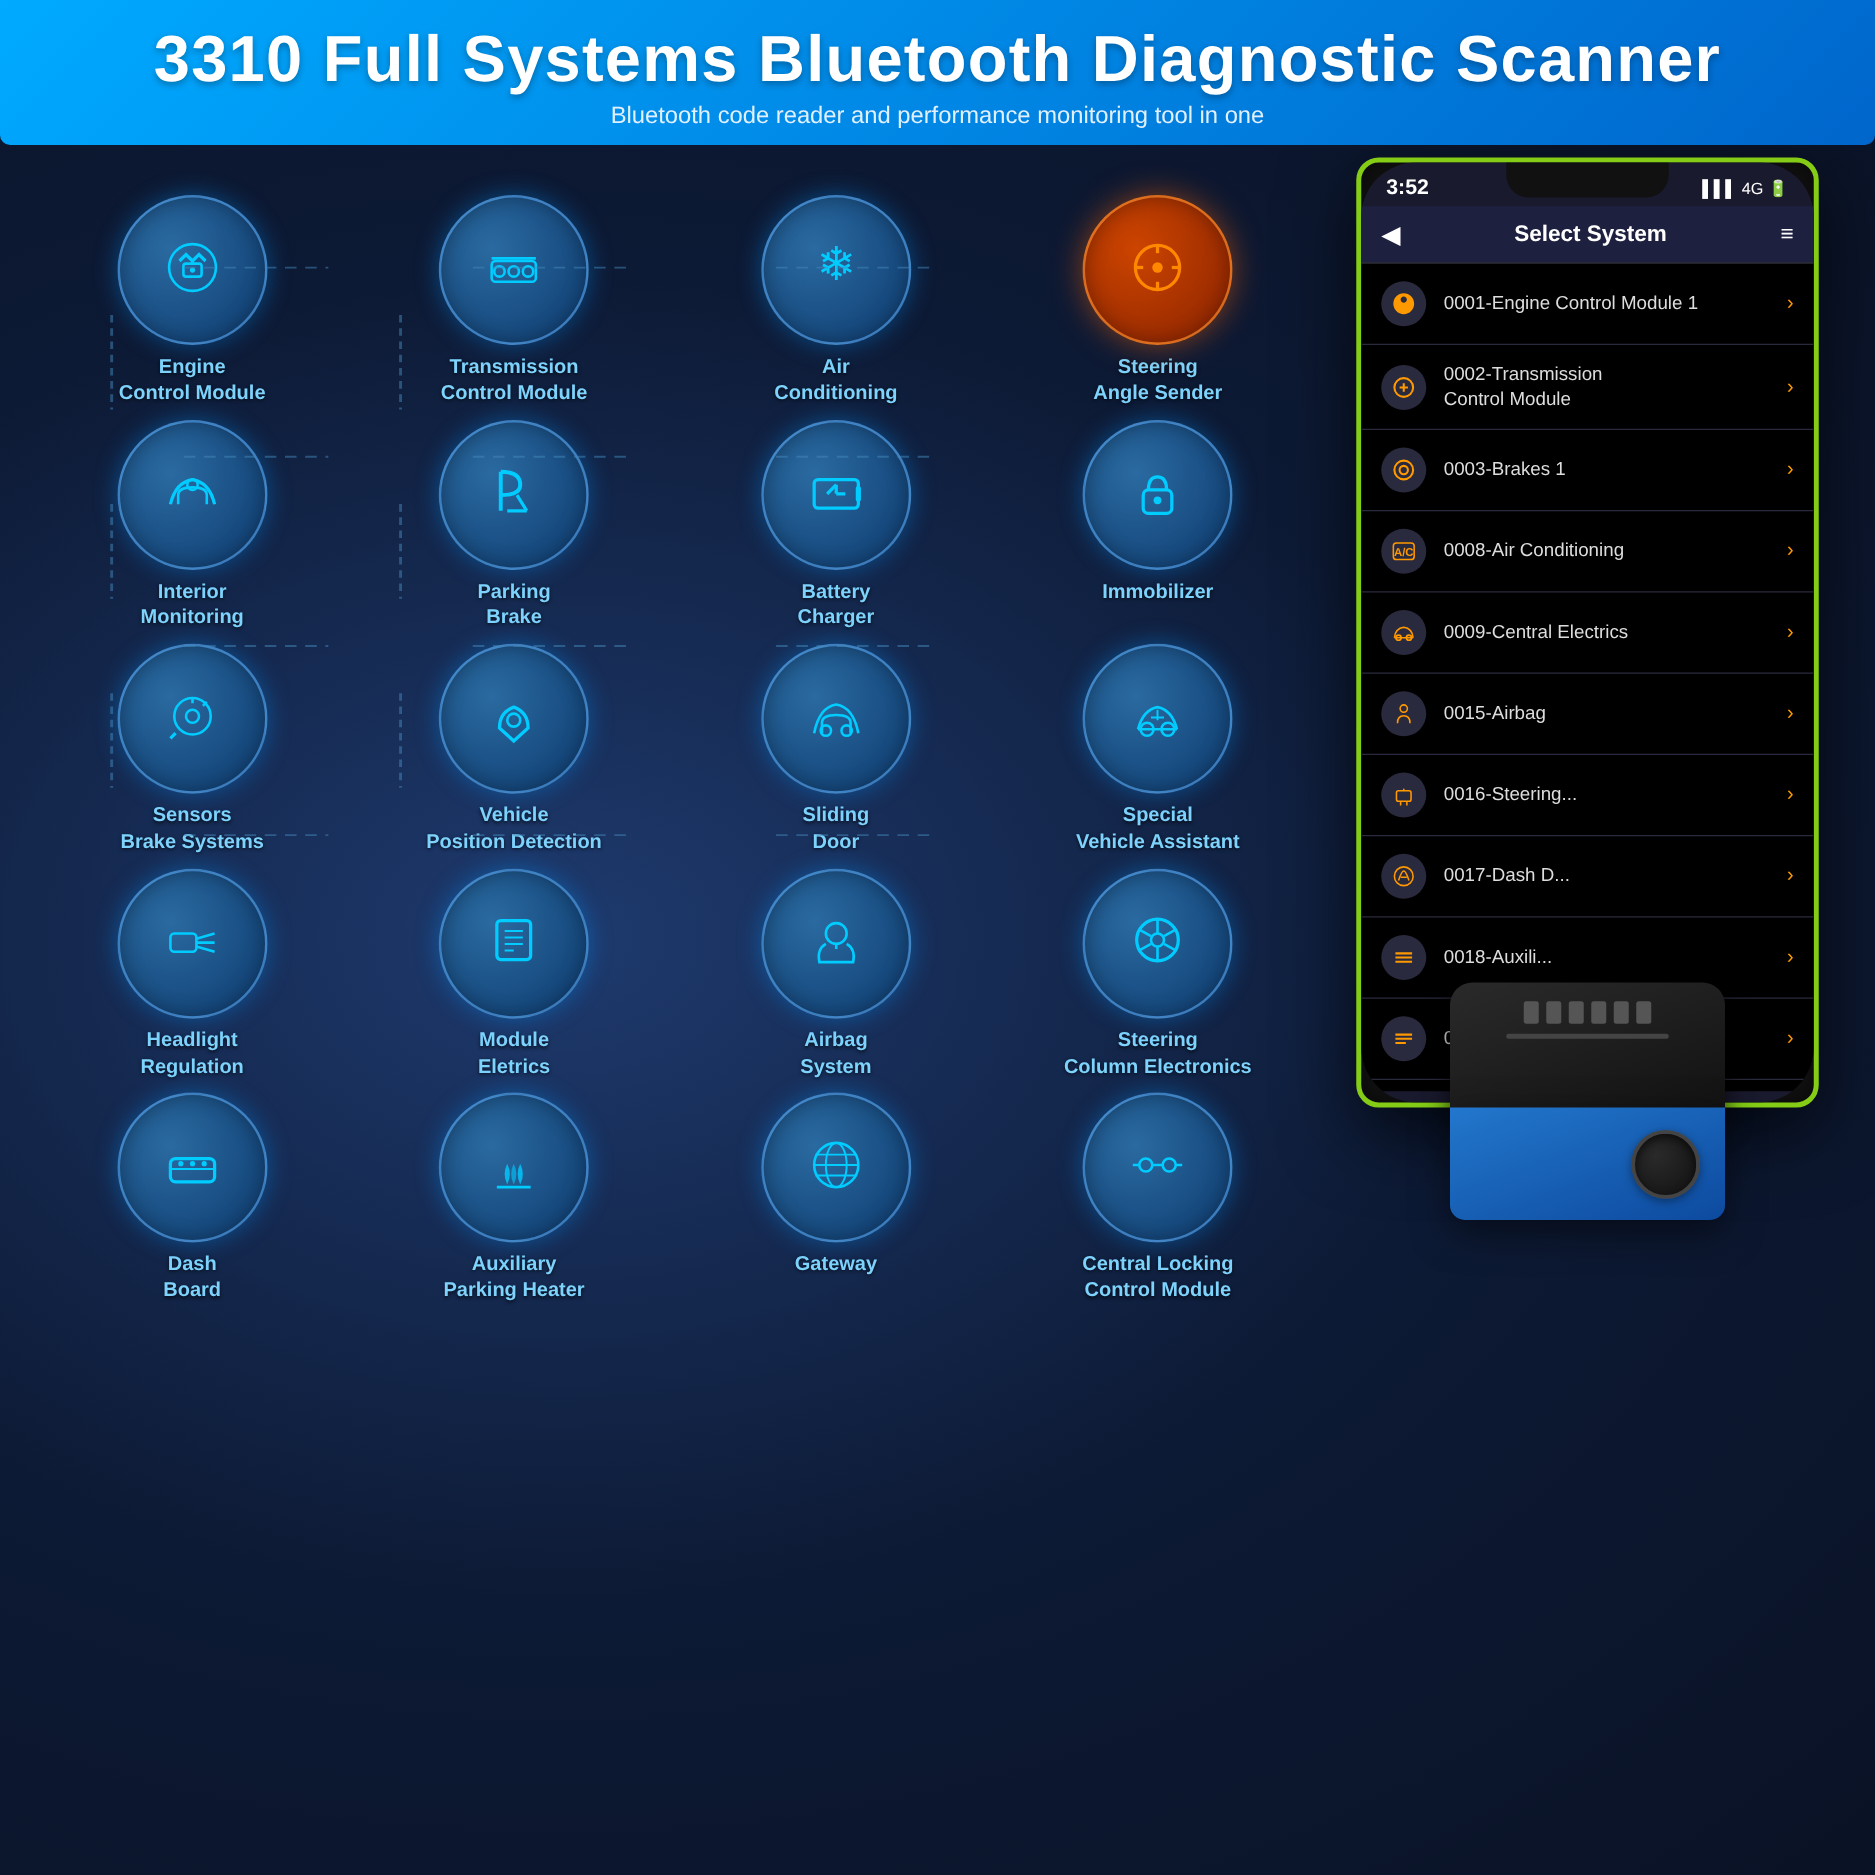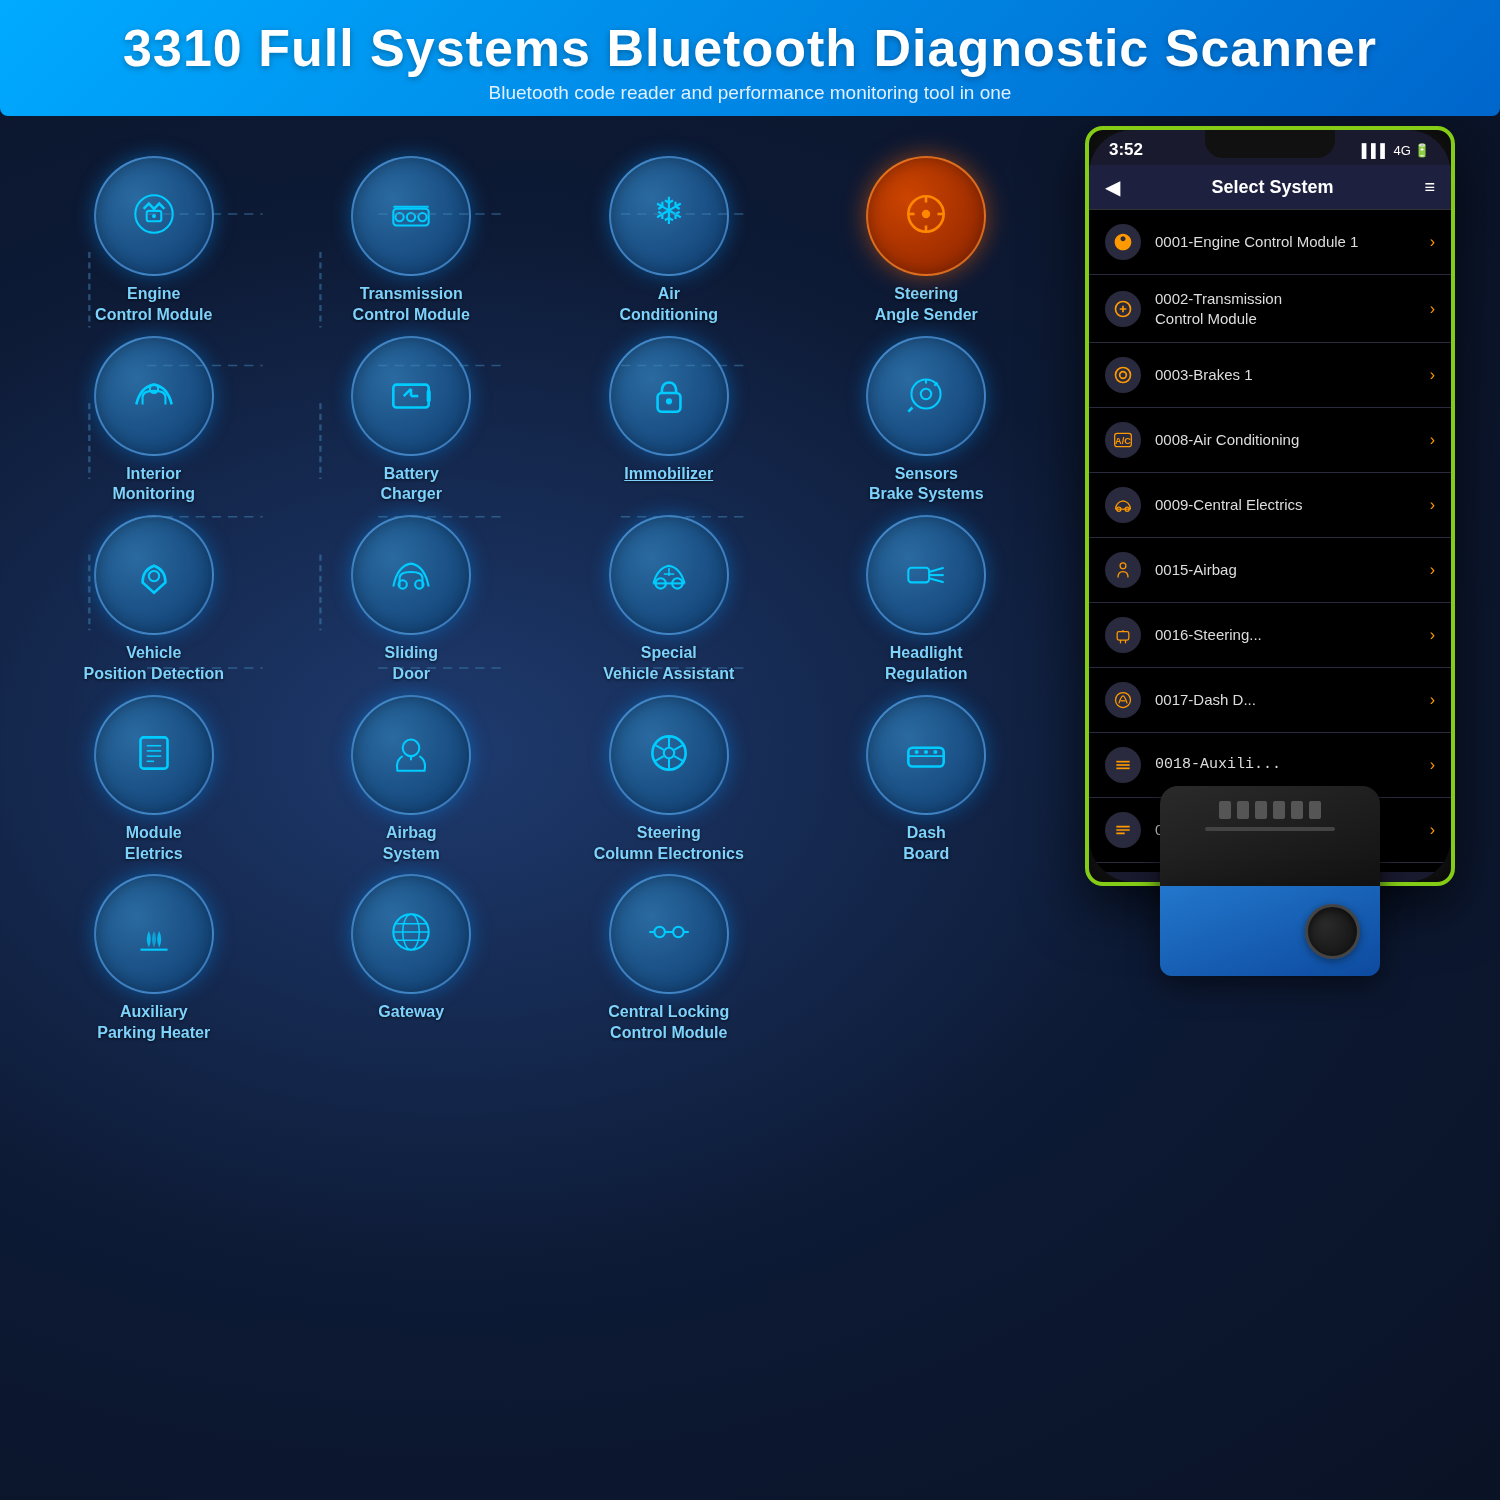--- a/index.html
+++ b/index.html
@@ -349,39 +349,49 @@
                 <path d="M14 35 L14 28 Q14 22 25 22 Q36 22 36 28 L36 35" fill="none" stroke="#00ccff" stroke-width="2"></path>
                 <circle cx="25" cy="20" r="4" fill="none" stroke="#00ccff" stroke-width="2"></circle>
               </svg></div>
           </div>
           <div class="feature-label" style="white-space: pre-line;">Interior
 Monitoring</div>
         </div>
         <div class="feature-item">
           <div class="feature-circle">
             <div><svg viewBox="0 0 50 50" width="52" height="52">
+                <path d="M15 10 L15 40 M15 10 Q30 10 30 20 Q30 28 15 28" fill="none" stroke="#00ccff" stroke-width="3"></path>
+                <path d="M20 40 L35 40 M27.5 28 L35 40" fill="none" stroke="#00ccff" stroke-width="2.5"></path>
+              </svg></div>
+          </div>
+          <div class="feature-label" style="white-space: pre-line;">Parking
+Brake</div>
+        </div>
+        <div class="feature-item">
+          <div class="feature-circle">
+            <div><svg viewBox="0 0 50 50" width="52" height="52">
                 <rect x="8" y="16" width="34" height="22" rx="3" fill="none" stroke="#00ccff" stroke-width="2.5"></rect>
                 <rect x="40" y="21" width="4" height="12" rx="2" fill="#00ccff"></rect>
                 <line x1="18" y1="27" x2="25" y2="20" stroke="#00ccff" stroke-width="2.5"></line>
                 <line x1="25" y1="20" x2="25" y2="27" stroke="#00ccff" stroke-width="2.5"></line>
                 <line x1="25" y1="27" x2="32" y2="27" stroke="#00ccff" stroke-width="2.5"></line>
               </svg></div>
           </div>
           <div class="feature-label" style="white-space: pre-line;">Battery
 Charger</div>
         </div>
         <div class="feature-item">
           <div class="feature-circle">
             <div><svg viewBox="0 0 50 50" width="52" height="52">
                 <rect x="14" y="24" width="22" height="18" rx="4" fill="none" stroke="#00ccff" stroke-width="2.5"></rect>
                 <path d="M18 24 Q18 14 25 14 Q32 14 32 24" fill="none" stroke="#00ccff" stroke-width="2.5"></path>
                 <circle cx="25" cy="32" r="3" fill="#00ccff"></circle>
               </svg></div>
           </div>
-          <div class="feature-label" style="white-space: pre-line; text-decoration: underline;">Immobilizer</div>
+          <div class="feature-label" style="white-space: pre-line;">Immobilizer</div>
         </div>
         <div class="feature-item">
           <div class="feature-circle">
             <div><svg viewBox="0 0 50 50" width="52" height="52">
                 <circle cx="25" cy="25" r="14" fill="none" stroke="#00ccff" stroke-width="2"></circle>
                 <path d="M12 38 L8 42" stroke="#00ccff" stroke-width="2.5"></path>
                 <circle cx="25" cy="25" r="5" fill="none" stroke="#00ccff" stroke-width="2"></circle>
                 <line x1="25" y1="11" x2="25" y2="15" stroke="#00ccff" stroke-width="2"></line>
                 <line x1="36" y1="14" x2="33" y2="17" stroke="#00ccff" stroke-width="2"></line>
               </svg></div>
@@ -638,21 +648,21 @@
     <div class="phone-list-arrow">›</div>
   </div>
             <div class="phone-list-item">
     <div class="phone-list-icon">
       <svg viewBox="0 0 24 24" width="20" height="20">
                   <line x1="4" y1="8" x2="20" y2="8" stroke="#ff9900" stroke-width="2"></line>
                   <line x1="4" y1="12" x2="20" y2="12" stroke="#ff9900" stroke-width="2"></line>
                   <line x1="4" y1="16" x2="20" y2="16" stroke="#ff9900" stroke-width="2"></line>
                 </svg>
     </div>
-    <div class="phone-list-text" style="white-space: pre-line; font-family: Liberation Mono, monospace;">0018-Auxili...</div>
+    <div class="phone-list-text" style="white-space: pre-line;">0018-Auxili...</div>
     <div class="phone-list-arrow">›</div>
   </div>
             <div class="phone-list-item">
     <div class="phone-list-icon">
       <svg viewBox="0 0 24 24" width="20" height="20">
                   <line x1="4" y1="8" x2="20" y2="8" stroke="#ff9900" stroke-width="2"></line>
                   <line x1="4" y1="12" x2="20" y2="12" stroke="#ff9900" stroke-width="2"></line>
                   <line x1="4" y1="16" x2="14" y2="16" stroke="#ff9900" stroke-width="2"></line>
                 </svg>
     </div>

